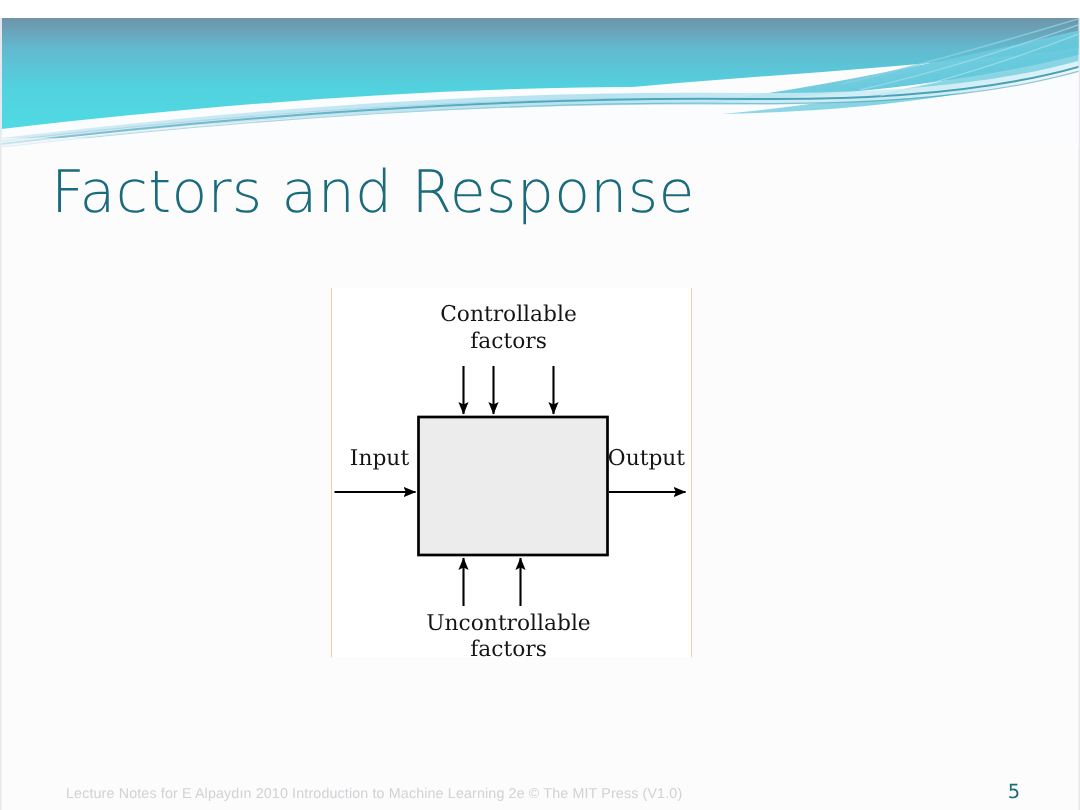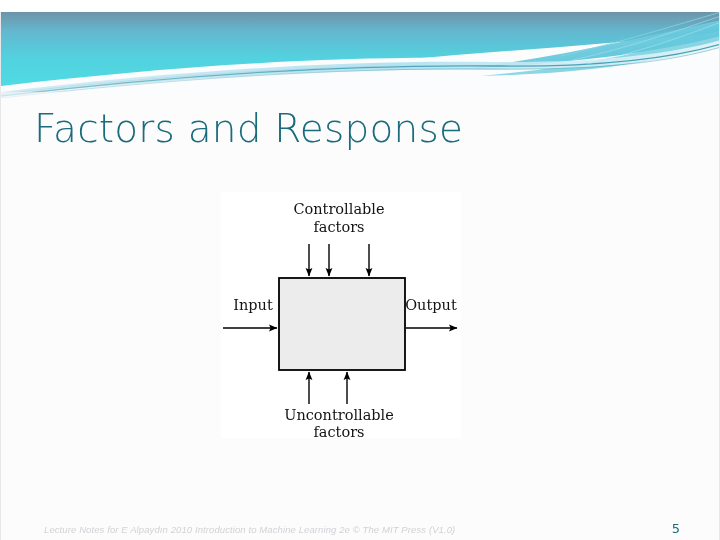--- a/index.html
+++ b/index.html
@@ -68,21 +68,20 @@
   
   #footer-text {
     position: absolute;
     left: 43px;
     top: 512px;
     font-family: "Liberation Sans", sans-serif;
     font-size: 9.5px;
     color: #d2d2d6;
     letter-spacing: 0.1px;
     white-space: nowrap;
-    font-style: italic;
   }
   #page-number {
     position: absolute;
     left: 660px;
     top: 509px;
     width: 30px;
     text-align: center;
     font-family: "DejaVu Sans", sans-serif;
     font-size: 13px;
     font-weight: 400;

